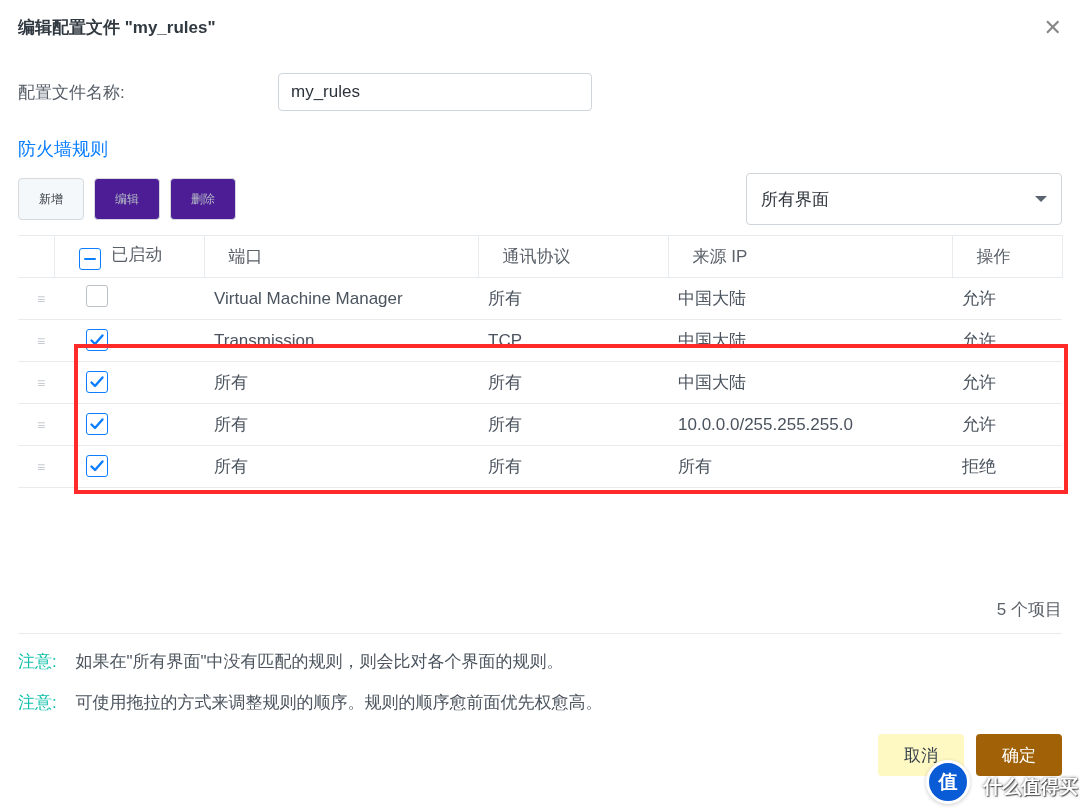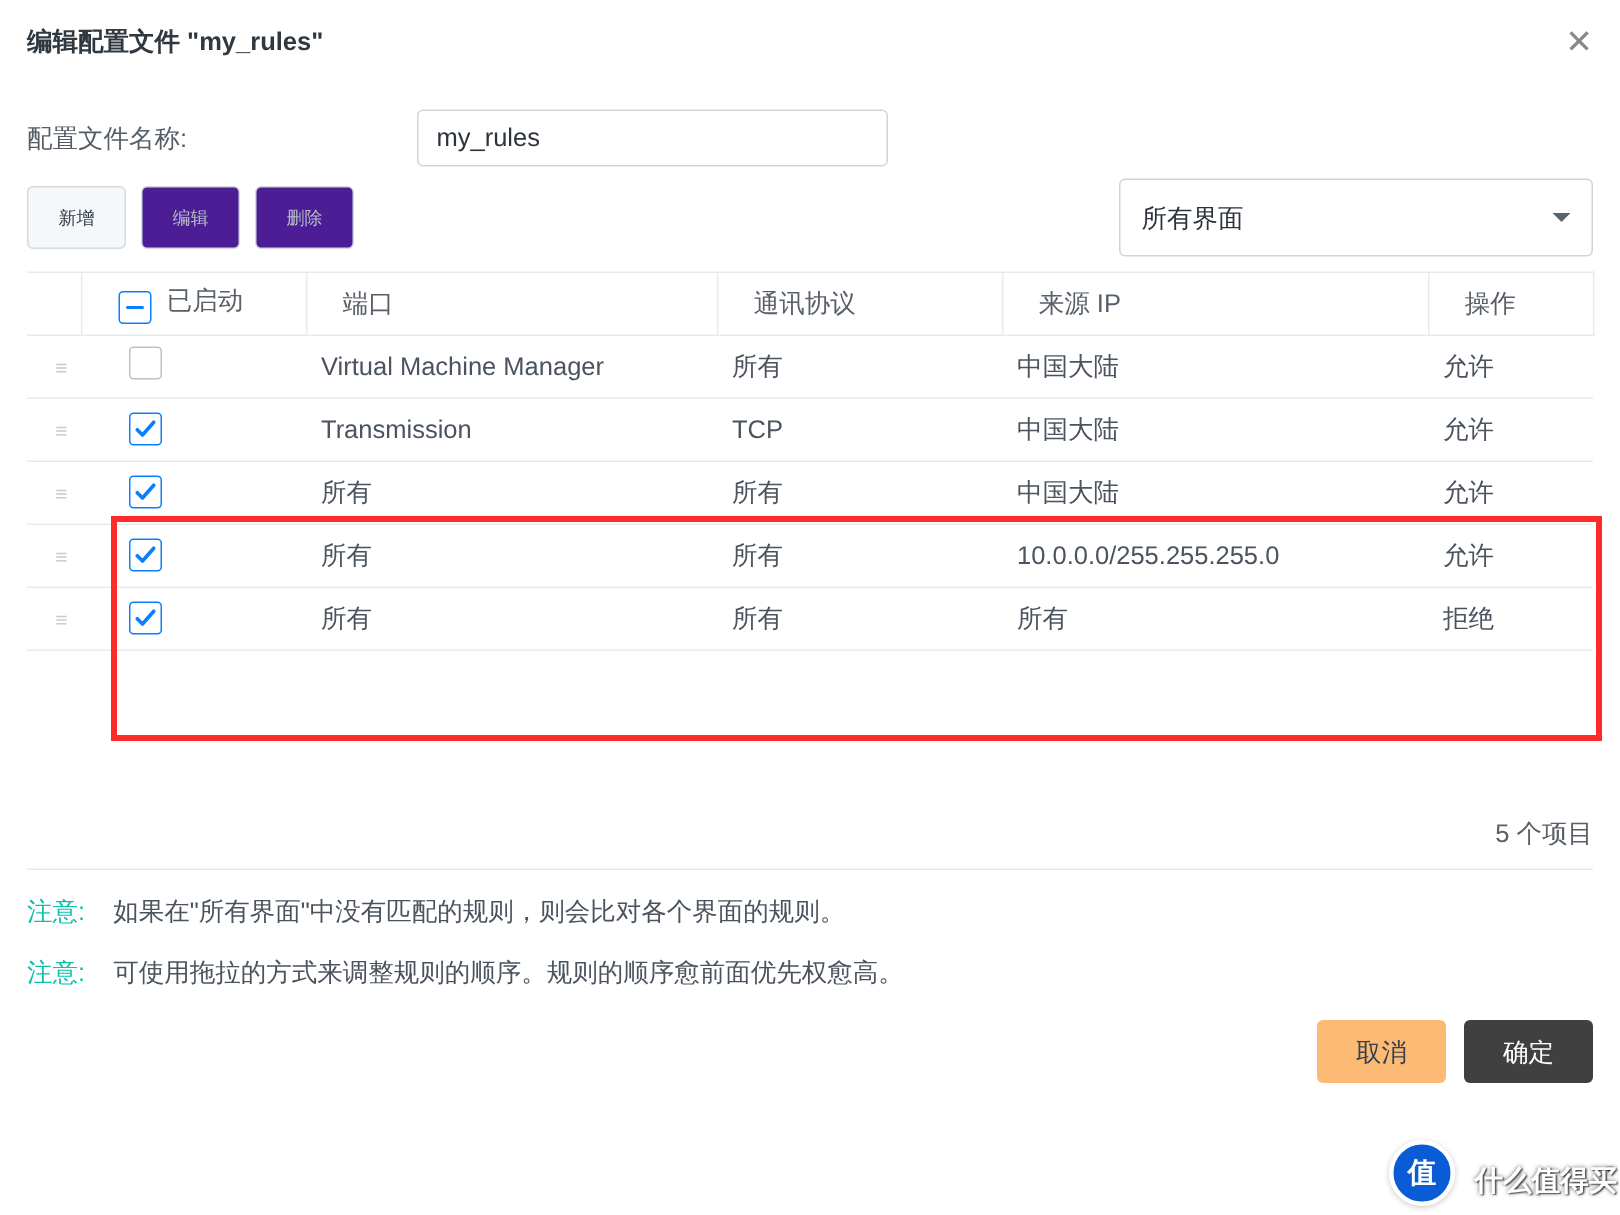--- a/index.html
+++ b/index.html
@@ -204,22 +204,22 @@
     .footer .btn2 {
       height: 42px;
       padding: 0 26px;
       border-radius: 4px;
       font-size: 17px;
       border: none;
       cursor: pointer;
       display: inline-flex;
       align-items: center;
     }
-    .btn2.cancel { background: #fdba74; color: #37414d; }
-    .btn2.ok { background: #404040; color: #fff; }
+    .btn2.cancel { background: #fef9c3; color: #37414d; }
+    .btn2.ok { background: #a16207; color: #fff; }
     .badge {
       position: absolute;
       bottom: 6px;
       right: 110px;
       width: 44px; height: 44px;
       border-radius: 50%;
       background: #0a5bd6;
       border: 3px solid #fff;
       color: #fff;
       display: flex;
@@ -254,20 +254,21 @@
   <div class="titlebar">
     <div class="title">编辑配置文件 "my_rules"</div>
     <div class="close-x">✕</div>
   </div>
 
   <div class="form-row">
     <div class="label">配置文件名称:</div>
     <input type="text" value="my_rules" style="">
   </div>
 
+  <div class="section-title">防火墙规则</div>
 
   <div class="toolbar">
     <button class="btn">新增</button>
     <button class="btn disabled">编辑</button>
     <button class="btn disabled">删除</button>
     <div class="spacer"></div>
     <div class="dropdown">
       <span>所有界面</span>
       <span class="chev"></span>
     </div>

